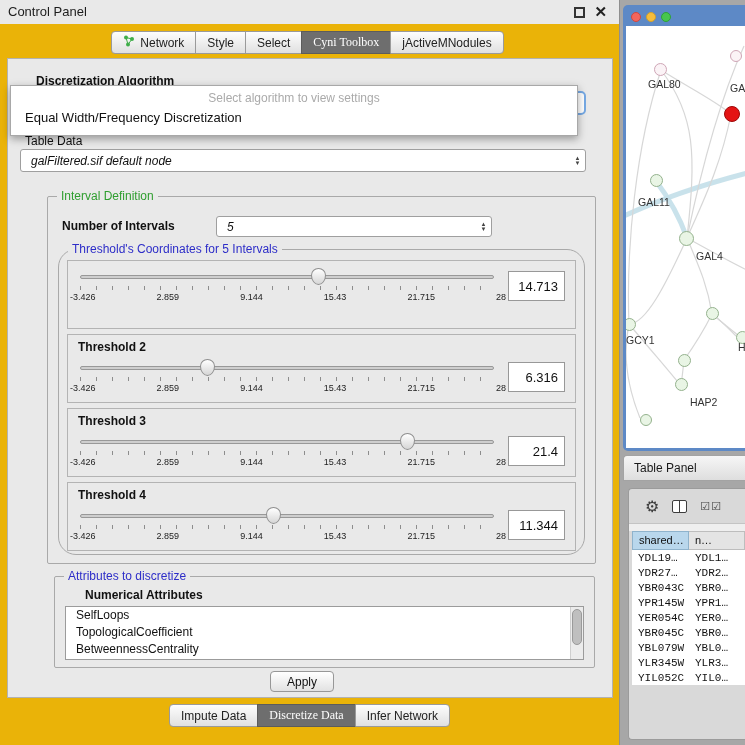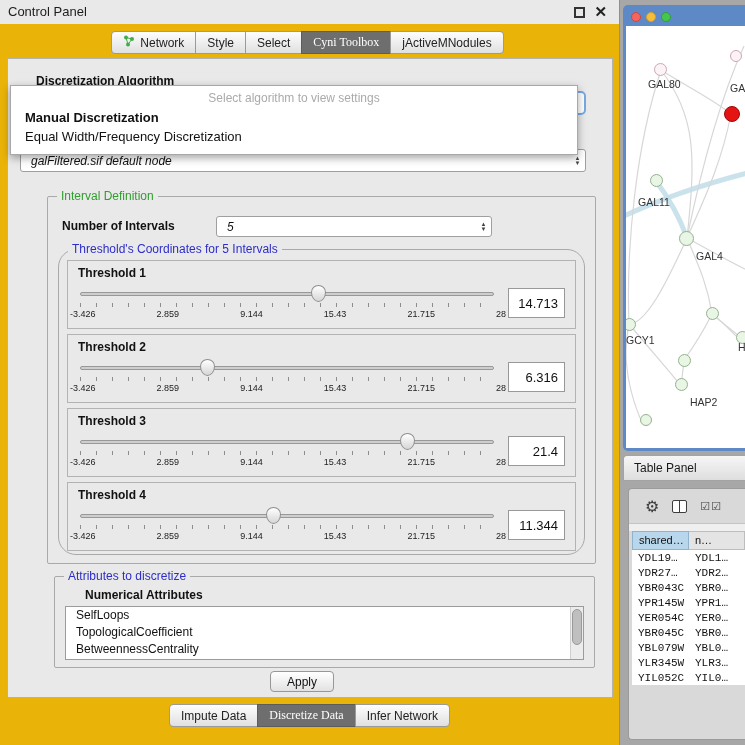--- a/index.html
+++ b/index.html
@@ -154,21 +154,20 @@
       </div>
   </div>
 
   <div class="content"></div>
 
   <div class="algo-title">Discretization Algorithm</div>
   <div class="algo-combo-fragment"></div>
 
   <div class="popup">
     <div class="placeholder">Select algorithm to view settings</div>
-    <div class="opt bold">Manual Discretization</div>
     <div class="opt">Equal Width/Frequency Discretization</div>
   </div>
 
   <div class="field-label" style="left:25px; top:134px;">Table Data</div>
   <div class="combo" style="left:20px; top:149px; width:566px; height:23px;">
     <span class="val">galFiltered.sif default node</span>
     <span class="stepper">
         <span>▲</span>
         <span>▼</span>
       </span>
@@ -183,21 +182,20 @@
       <span class="stepper">
           <span>▲</span>
           <span>▼</span>
         </span>
     </div>
 
     <div class="group" style="left:10px; right:10px; top:52px; bottom:8px;border-radius:18px;">
       <span class="gtitle blue">Threshold's Coordinates for 5 Intervals</span>
 
       <div class="thr-panel" style="margin-top:10px;">
-        <div class="thr-label">Threshold 1</div>
         <div class="thr-row">
           <div class="slider">
             <div class="track"></div>
             <div class="thumb" style="left: 57.7197%;"></div>
             <div class="ticks"></div>
             <div class="scale-row">
               <span>-3.426</span>
               <span>2.859</span>
               <span>9.144</span>
               <span>15.43</span>

